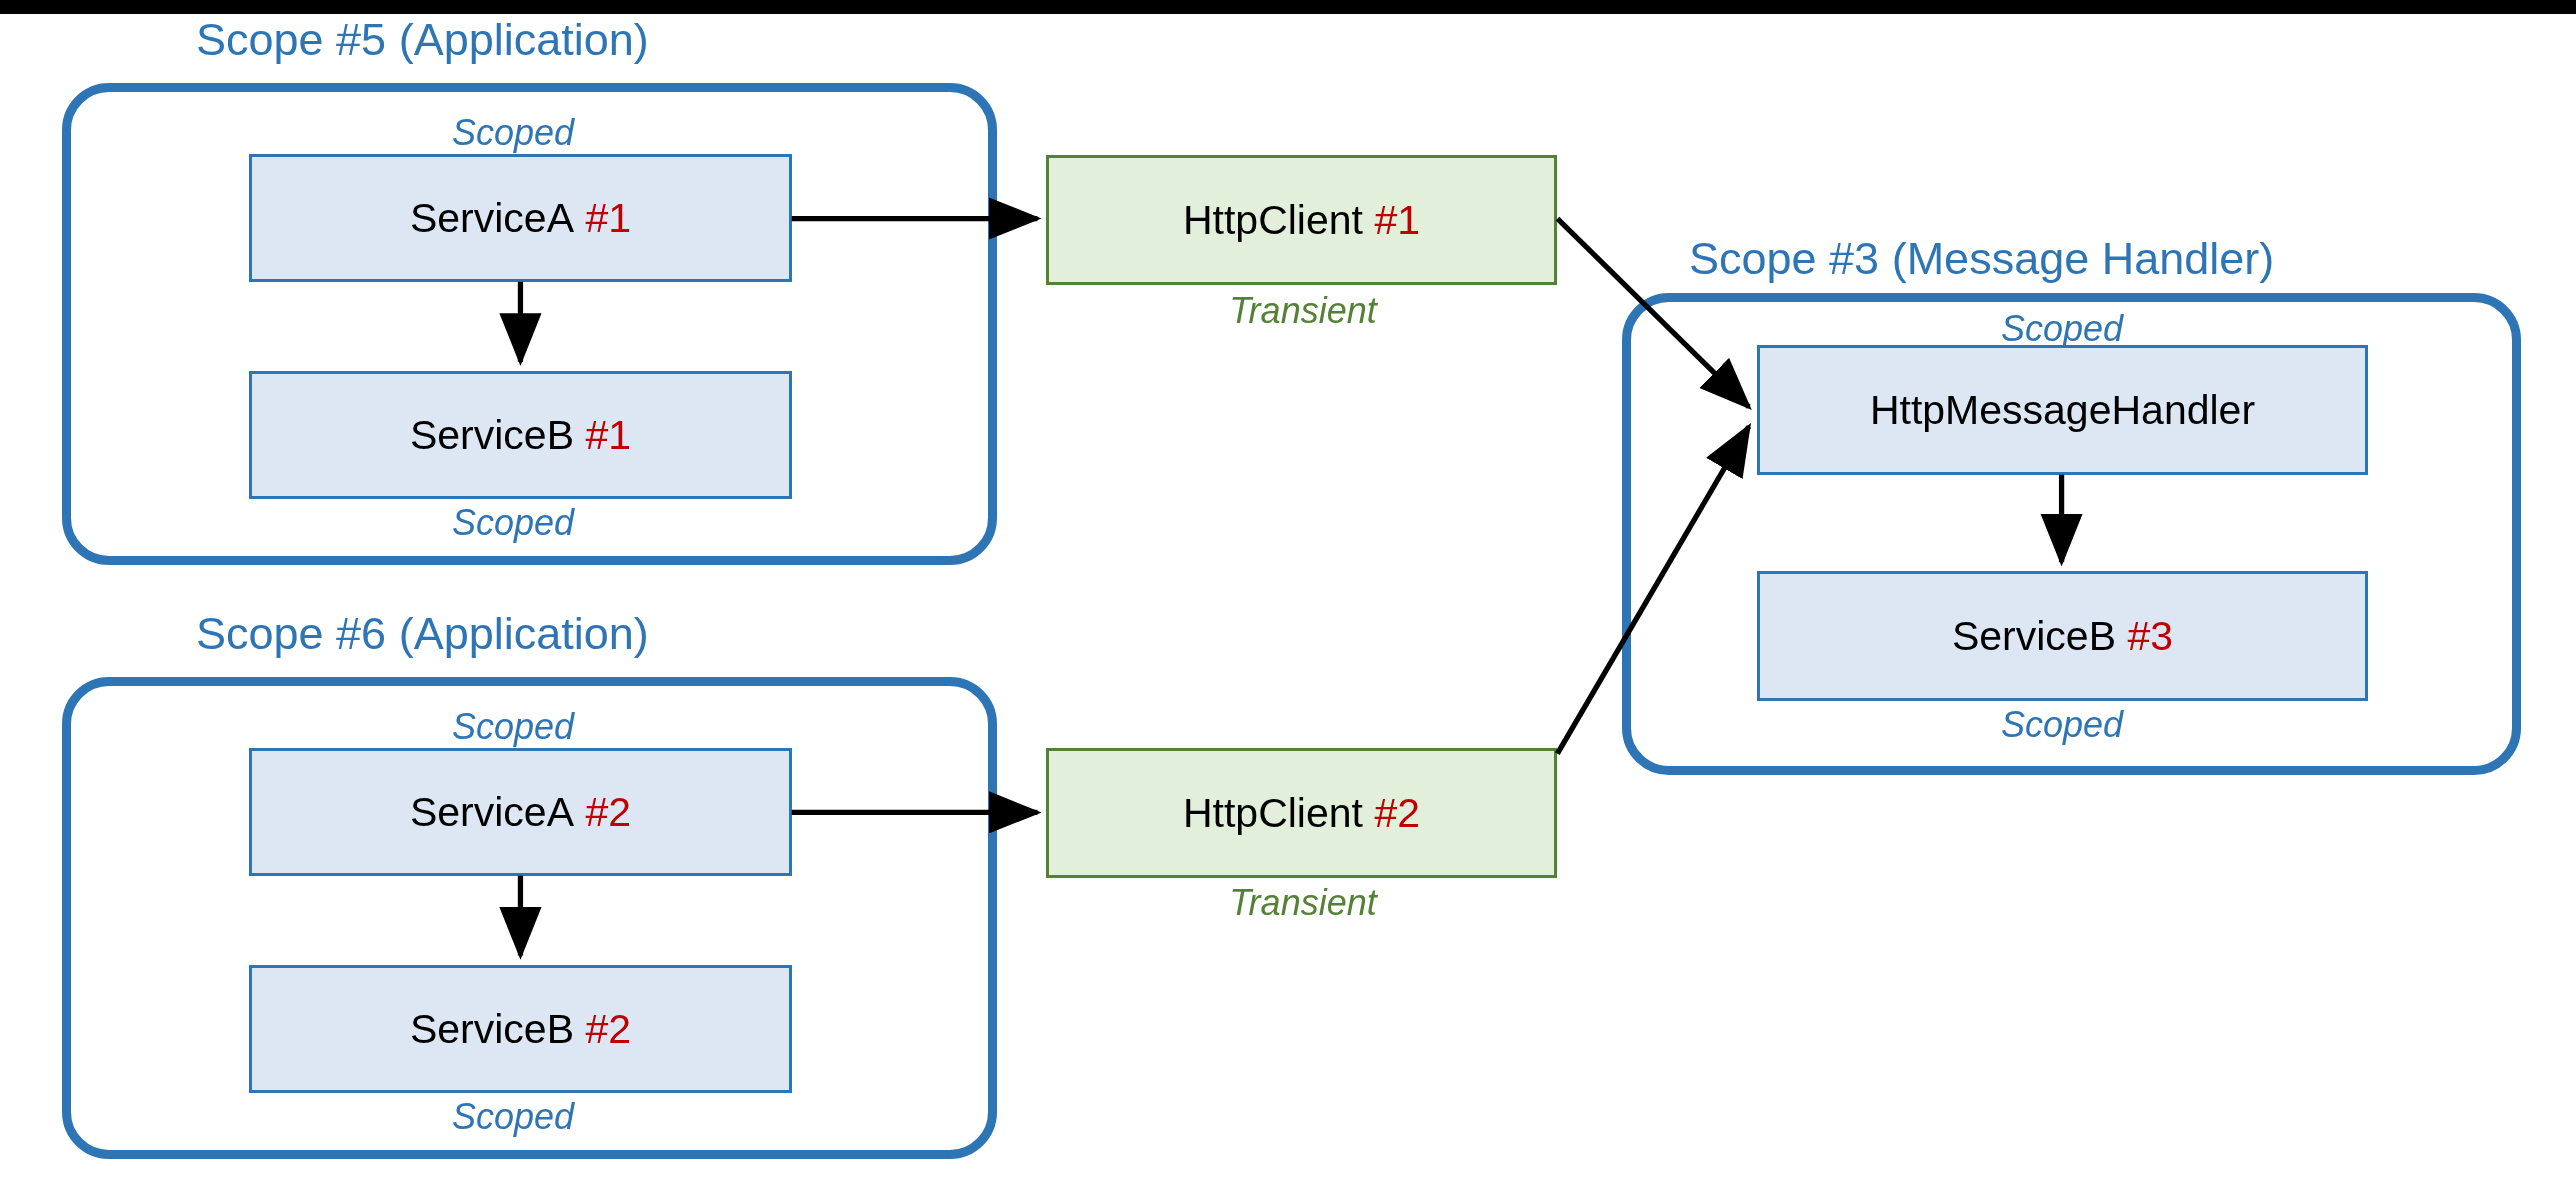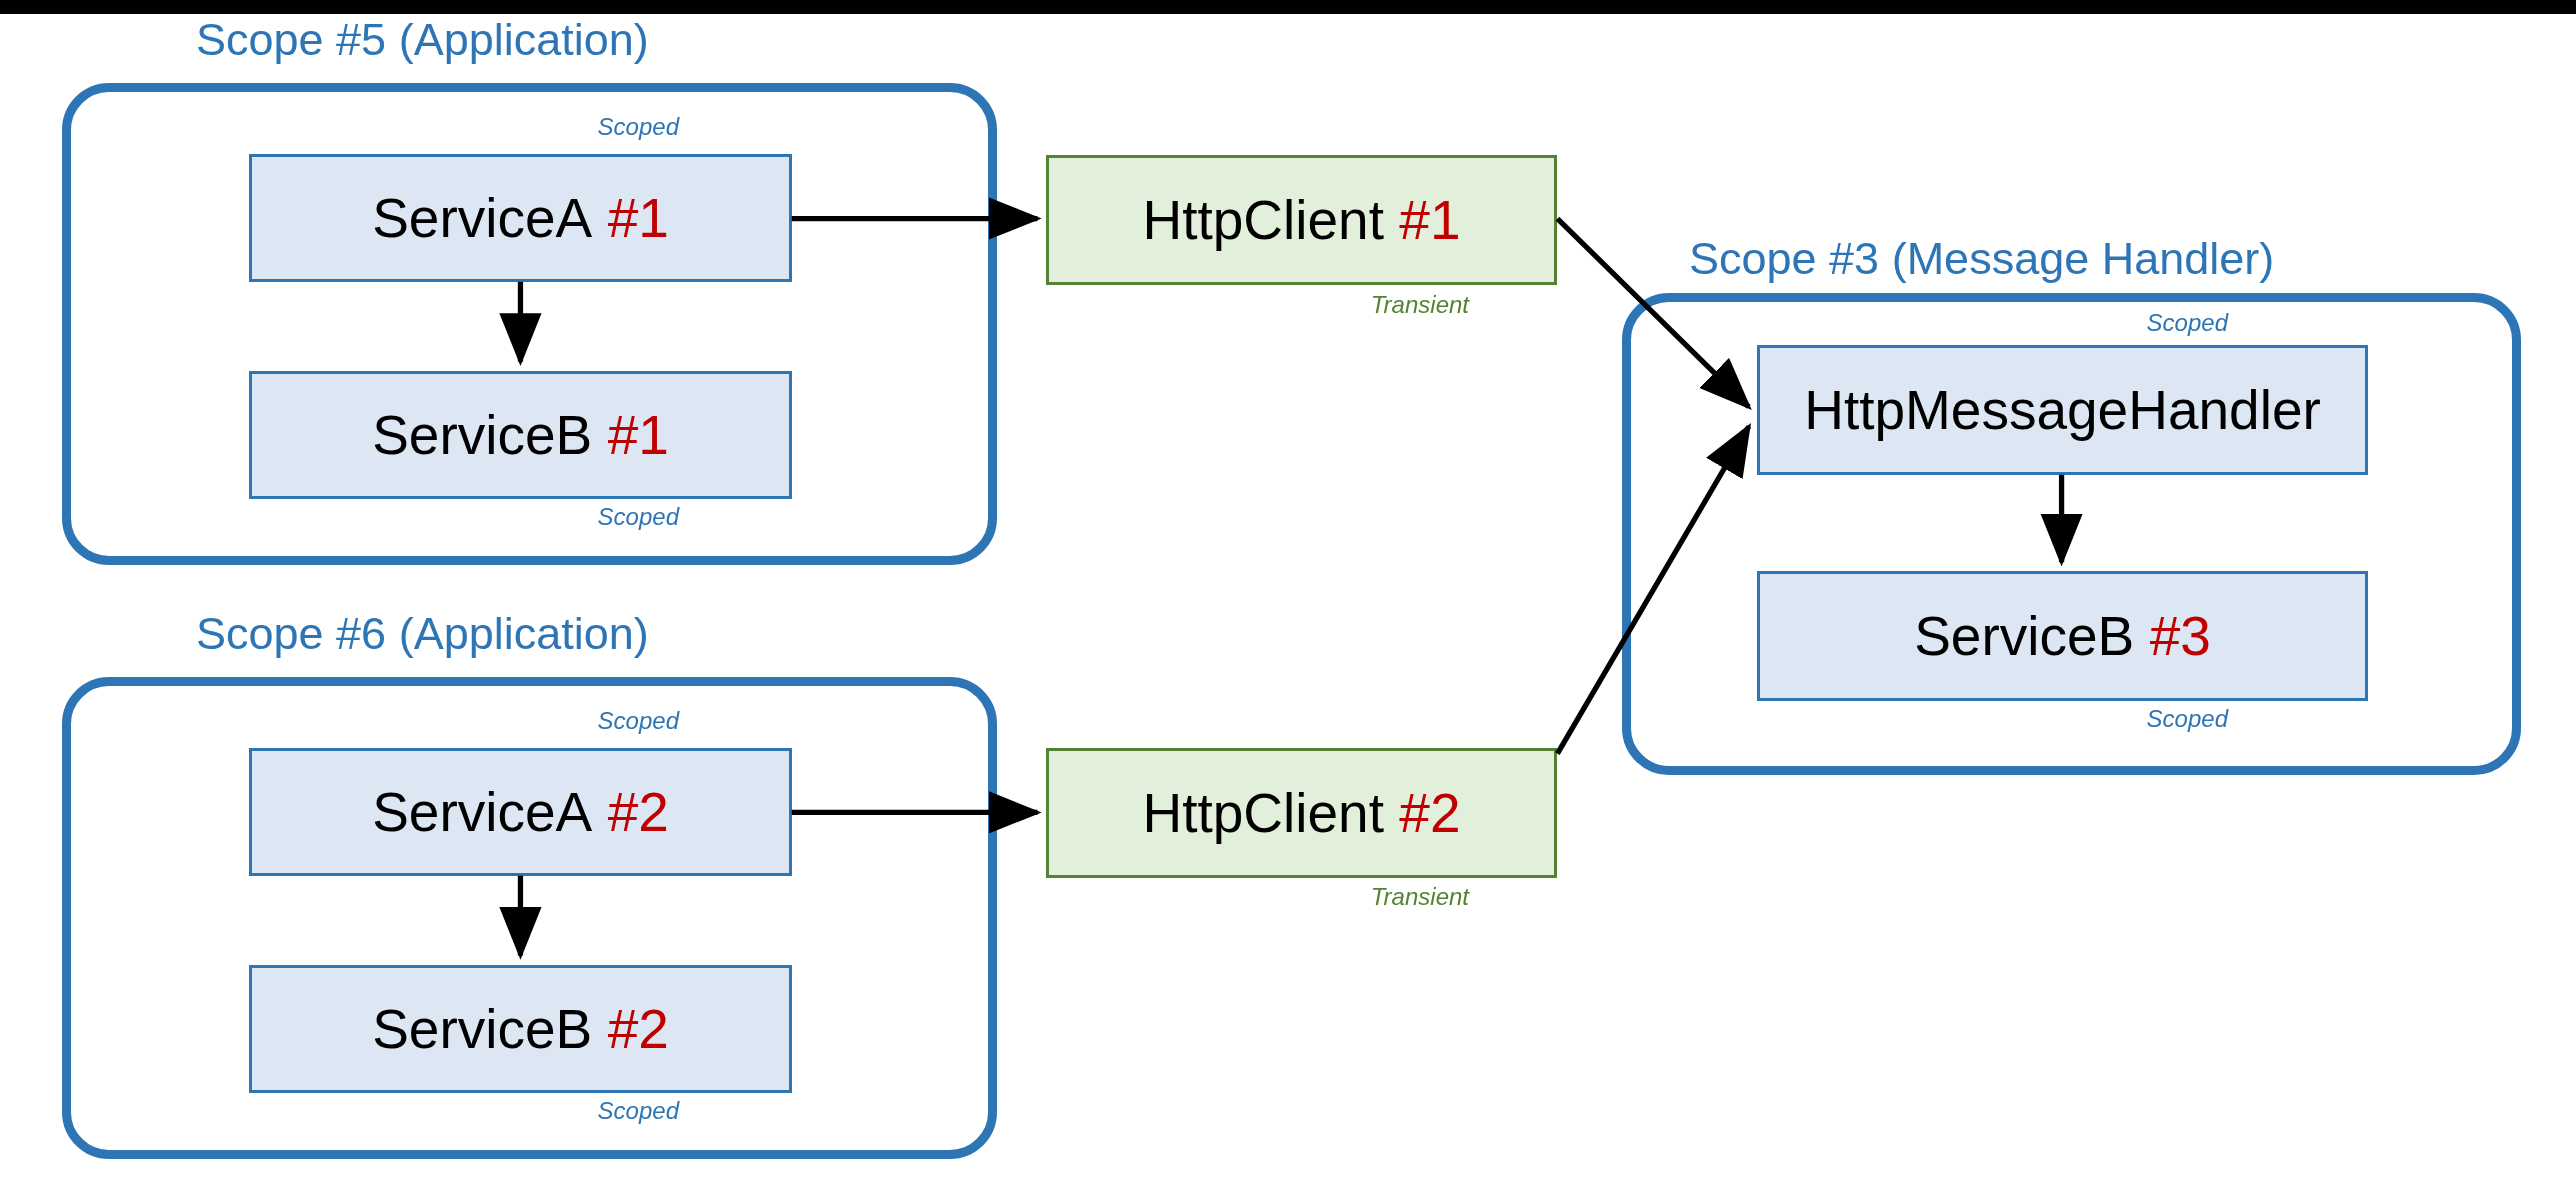--- a/index.html
+++ b/index.html
@@ -38,37 +38,37 @@
     font-size: 45px;
     font-weight: 400;
     white-space: nowrap;
     line-height: 1;
     font-family: "Liberation Sans", sans-serif;
   }
   
   .lifetime {
     position: absolute;
     font-style: italic;
-    font-size: 24px;
+    font-size: 36px;
     white-space: nowrap;
     line-height: 1;
-    text-align: right;
+    text-align: center;
     font-family: "Liberation Sans", sans-serif;
   }
   .lifetime.scoped { color: #2e75b6; }
   .lifetime.transient { color: #548235; }
 
   
   .node {
     position: absolute;
     box-sizing: border-box;
     display: flex;
     align-items: center;
     justify-content: center;
-    font-size: 55px;
+    font-size: 41px;
     line-height: 1;
     white-space: nowrap;
     font-family: "Liberation Sans", sans-serif;
   }
   .node.blue {
     background: #dde7f3;
     border: 3px solid #2e75b6;
     color: #000000;
   }
   .node.green {

